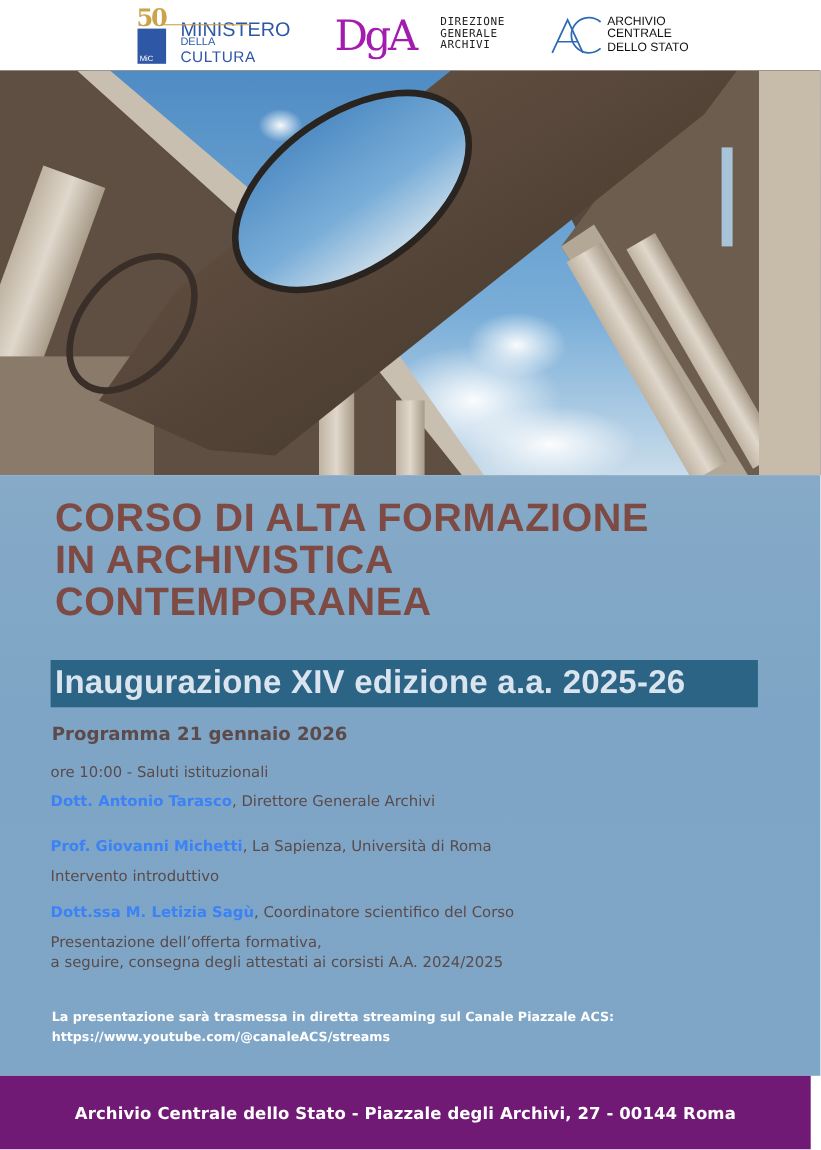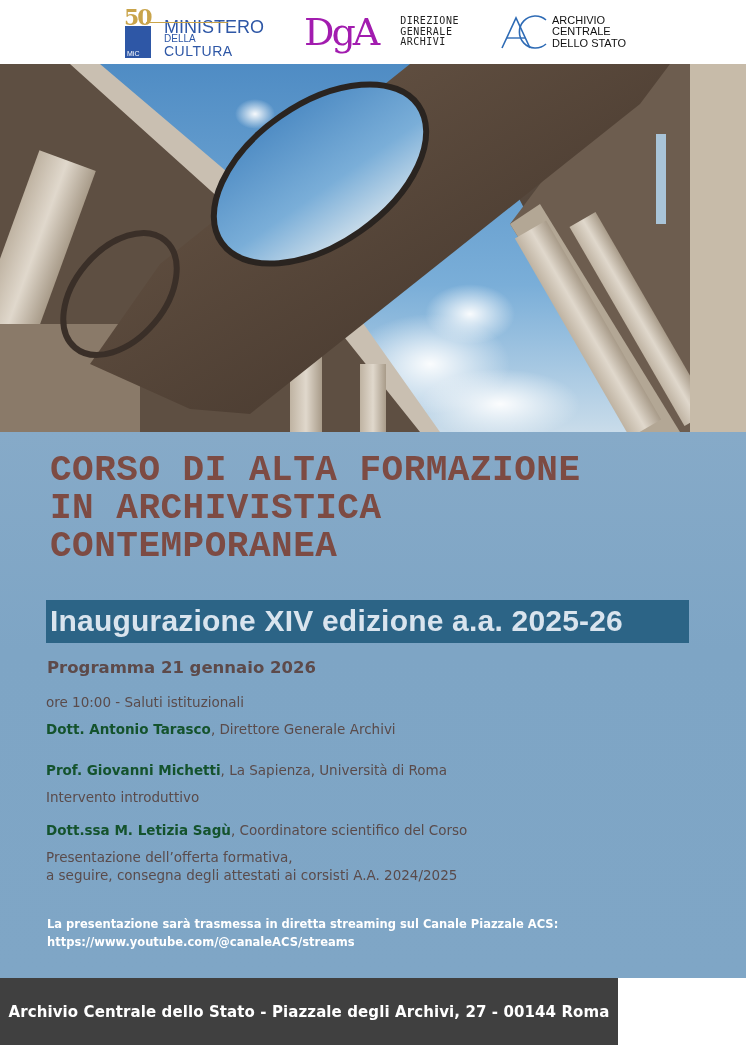--- a/index.html
+++ b/index.html
@@ -33,36 +33,36 @@
 
     
     .photo { position: absolute; left: 0; top: 64px; width: 746px; height: 368px; overflow: hidden;
       background: linear-gradient(180deg, #5d4e42 0%, #4a3d33 100%); }
     .photo svg { position: absolute; left: 0; top: 0; }
 
     
     .panel { position: absolute; left: 0; top: 432px; width: 746px; height: 546px;
       background: linear-gradient(180deg, #86aac8 0%, #7ea5c5 40%, #7fa6c6 100%); }
 
-    .title { position: absolute; left: 50px; top: 452px; font-family: Liberation Mono, monospace; font-size: 36px; line-height: 38px; color: #7d4b43; letter-spacing: 0.5px; }
+    .title { position: absolute; left: 50px; top: 452px; font-family: Liberation Sans, sans-serif; font-size: 36px; line-height: 38px; color: #7d4b43; letter-spacing: 0.5px; }
     .title span { display: block; }
 
     .subtitle-band { position: absolute; left: 46px; top: 600px; width: 643px; height: 43px; background: #2c6486; }
     .subtitle { position: absolute; left: 50px; top: 602px; font-family: "Liberation Sans", sans-serif; font-size: 30px; line-height: 38px; color: #d9e4ee; letter-spacing: 0.2px; white-space: nowrap; }
 
     .prog-title { position: absolute; left: 47px; top: 658px; font-family: "DejaVu Sans", sans-serif; font-weight: bold; font-size: 16.5px; color: #5d4a4a; }
 
     .line { position: absolute; left: 46px; font-family: "DejaVu Sans", sans-serif; font-size: 13.5px; color: #5a4b4b; white-space: nowrap; }
-    .line b { font-weight: bold; color: #14532d; }
+    .line b { font-weight: bold; color: #3b82f6; }
 
     .streaming { position: absolute; left: 47px; top: 915px; font-family: "DejaVu Sans", sans-serif; font-weight: bold; font-size: 11.5px; line-height: 18px; color: #ffffff; }
     .streaming span { display: block; }
 
     
-    .footer { position: absolute; left: 0; top: 978px; width: 618px; height: 67px; background: #404040; display: flex; align-items: center; justify-content: center; }
+    .footer { position: absolute; left: 0; top: 978px; width: 737px; height: 67px; background: #701a75; display: flex; align-items: center; justify-content: center; }
     .footer-text { font-family: "DejaVu Sans", sans-serif; font-weight: bold; font-size: 15px; color: #ffffff; letter-spacing: 0.1px; }
   </style>
 </head>
 <body>
 
 <header class="logo-bar">
   <div class="logo logo-mic">
     <div class="mic-mark">
       <div class="mic-50">50</div>
       <div class="mic-block">

